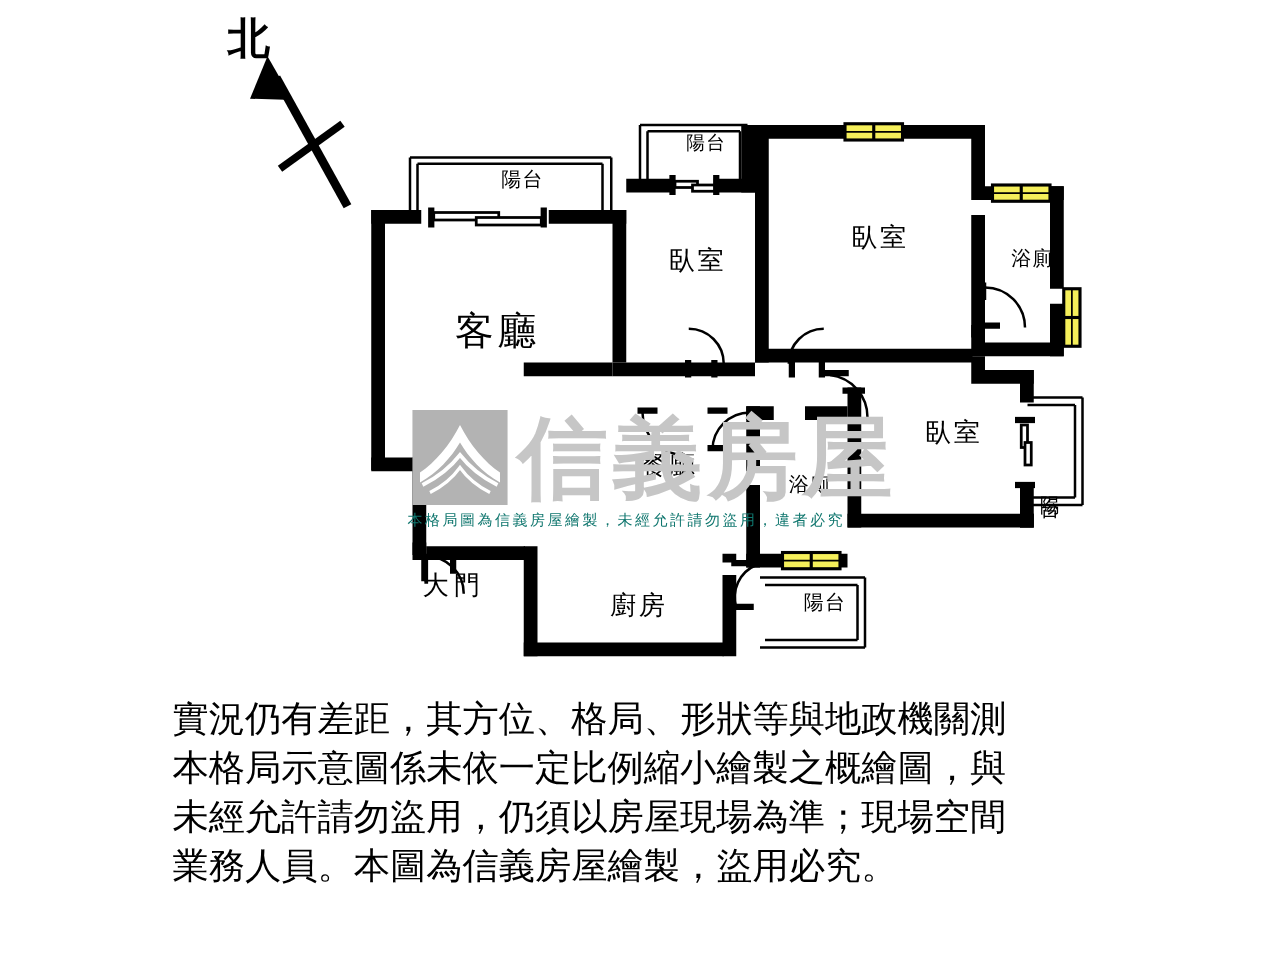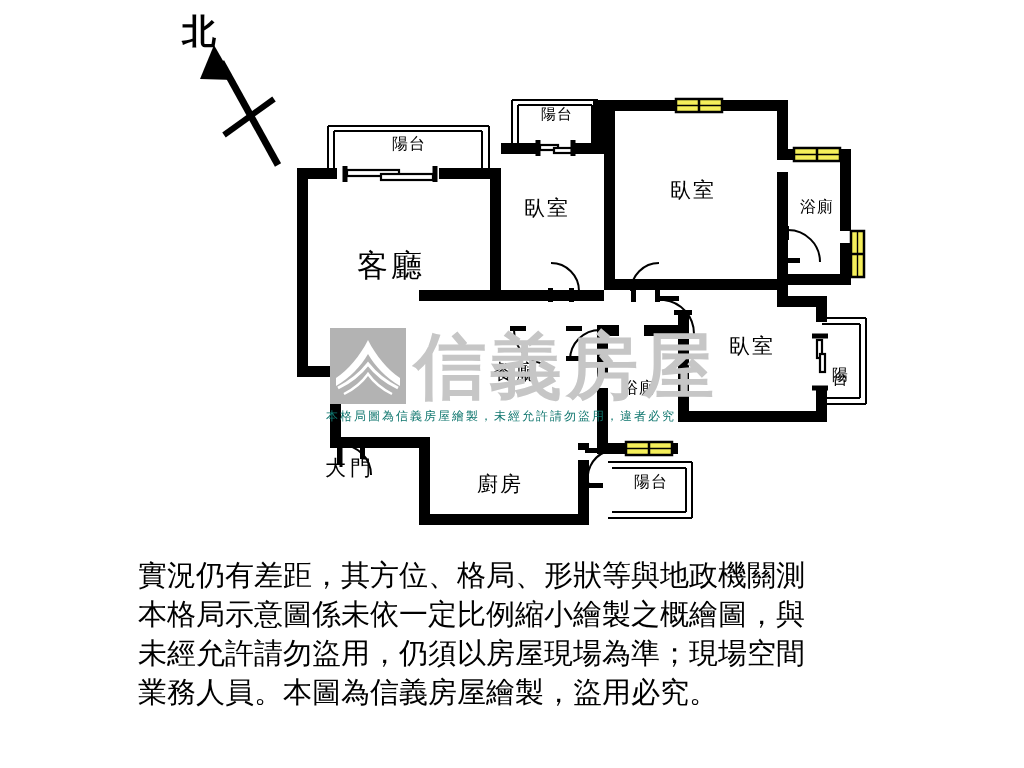--- a/index.html
+++ b/index.html
@@ -19,21 +19,21 @@
   .north-svg{position:absolute;left:190px;top:35px;}
 
   
   .plan-svg{position:absolute;left:0;top:0;}
 
   
   .rlabel{
     position:absolute;
     font-family:"DejaVu Serif","Liberation Serif",serif;
     color:#000;white-space:nowrap;
-    text-align:center;
+    text-align:right;
     line-height:1.0;
   }
   .rlabel.big{font-size:31px;letter-spacing:3px;}
   .rlabel.mid{font-size:21px;letter-spacing:2px;}
   .rlabel.sml{font-size:16px;letter-spacing:1px;}
   .rlabel.tiny{font-size:15px;letter-spacing:1px;}
   .rlabel.vert{
     writing-mode:vertical-rl;text-orientation:upright;
     font-size:16px;letter-spacing:2px;
   }

